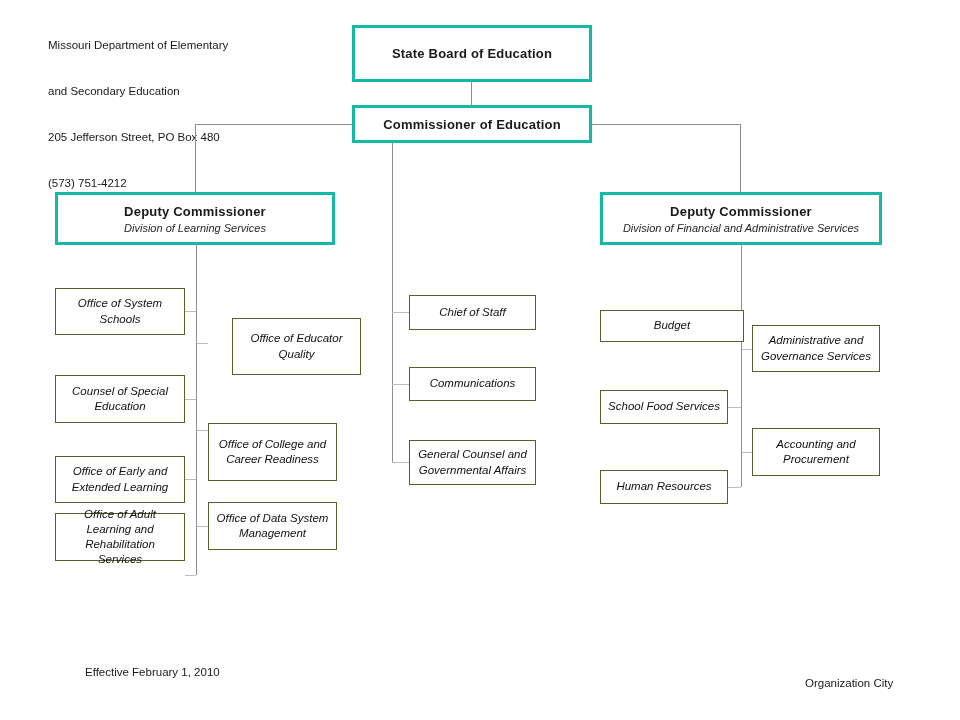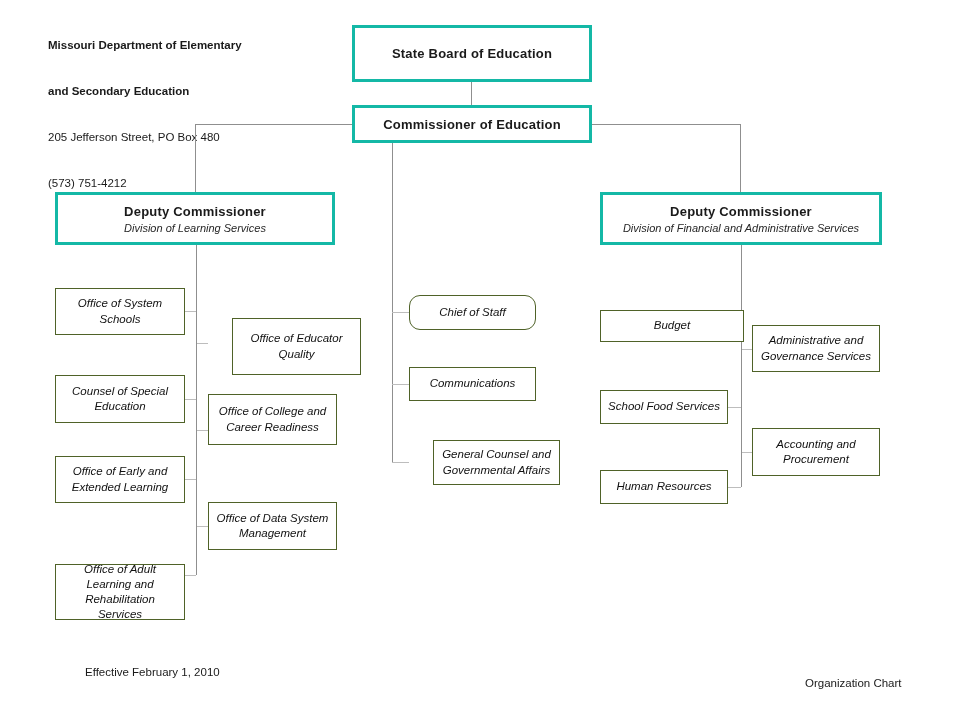--- a/index.html
+++ b/index.html
@@ -13,38 +13,38 @@
     text-align:center;
   }
   .thick { border:3px solid #14b8a6; }
   .thin  { border:1px solid #4f6228; }
   .title { font-weight:bold; font-size:13px; letter-spacing:0.2px; }
   .sub   { font-style:italic; font-size:11px; margin-top:3px; color:#262626; }
   .office{ font-style:italic; font-size:11.5px; line-height:1.32; padding:2px 6px; color:#111; }
   .line  { position:absolute; background:#8f8f8f; }
   .stub  { background:#bdbdbd; }
   .address { position:absolute; left:48px; top:7px; font-size:11.5px; line-height:15.4px; white-space:pre; }
-  .address .b { font-weight:bold; }
+  .address .b { font-weight:normal; }
   .footnote { position:absolute; font-size:11.5px; }
 
   
   #n-state-board      { left:352px; top:25px;  width:240px; height:57px; }
   #n-commissioner     { left:352px; top:105px; width:240px; height:38px; }
   #n-deputy-learning  { left:55px;  top:192px; width:280px; height:53px; }
   #n-deputy-financial { left:600px; top:192px; width:282px; height:53px; }
   #n-quality-schools  { left:55px;  top:288px; width:130px; height:47px; }
   #n-educator-quality { left:208px; top:318px; width:129px; height:57px;margin-left:24px; }
   #n-special-education{ left:55px;  top:375px; width:130px; height:48px; }
-  #n-college-career   { left:208px; top:394px; width:129px; height:51px; }
+  #n-college-career   { left:208px; top:423px; width:129px; height:58px; }
   #n-early-extended   { left:55px;  top:456px; width:130px; height:47px;align-items:flex-end; }
   #n-data-system      { left:208px; top:502px; width:129px; height:48px; }
-  #n-adult-learning   { left:55px;  top:564px; width:130px; height:56px; }
-  #n-chief-of-staff   { left:409px; top:295px; width:127px; height:35px;border-radius:11px; }
+  #n-adult-learning   { left:55px;  top:513px; width:130px; height:48px; }
+  #n-chief-of-staff   { left:409px; top:295px; width:127px; height:35px; }
   #n-communications   { left:409px; top:367px; width:127px; height:34px; }
-  #n-general-counsel  { left:409px; top:440px; width:127px; height:45px;margin-left:24px; }
+  #n-general-counsel  { left:409px; top:440px; width:127px; height:45px; }
   #n-budget           { left:600px; top:310px; width:144px; height:32px; }
   #n-admin-governance { left:752px; top:325px; width:128px; height:47px; }
   #n-school-food      { left:600px; top:390px; width:128px; height:34px; }
   #n-accounting       { left:752px; top:428px; width:128px; height:48px; }
   #n-human-resources  { left:600px; top:470px; width:128px; height:34px; }
 </style>
 </head>
 <body>
 
 <div class="page">
@@ -143,15 +143,15 @@
     <span class="office">School Food Services</span>
   </div>
   <div id="n-accounting" class="node thin">
     <span class="office">Accounting and Procurement</span>
   </div>
   <div id="n-human-resources" class="node thin">
     <span class="office">Human Resources</span>
   </div>
 
   <div class="footnote" style="left:85px;top:666px;">Effective February 1, 2010</div>
-  <div class="footnote" style="left:805px;top:677px;">Organization Chart</div>
+  <div class="footnote" style="left:805px;top:677px;">Organization City</div>
 
 </div>
 
 </body></html>

